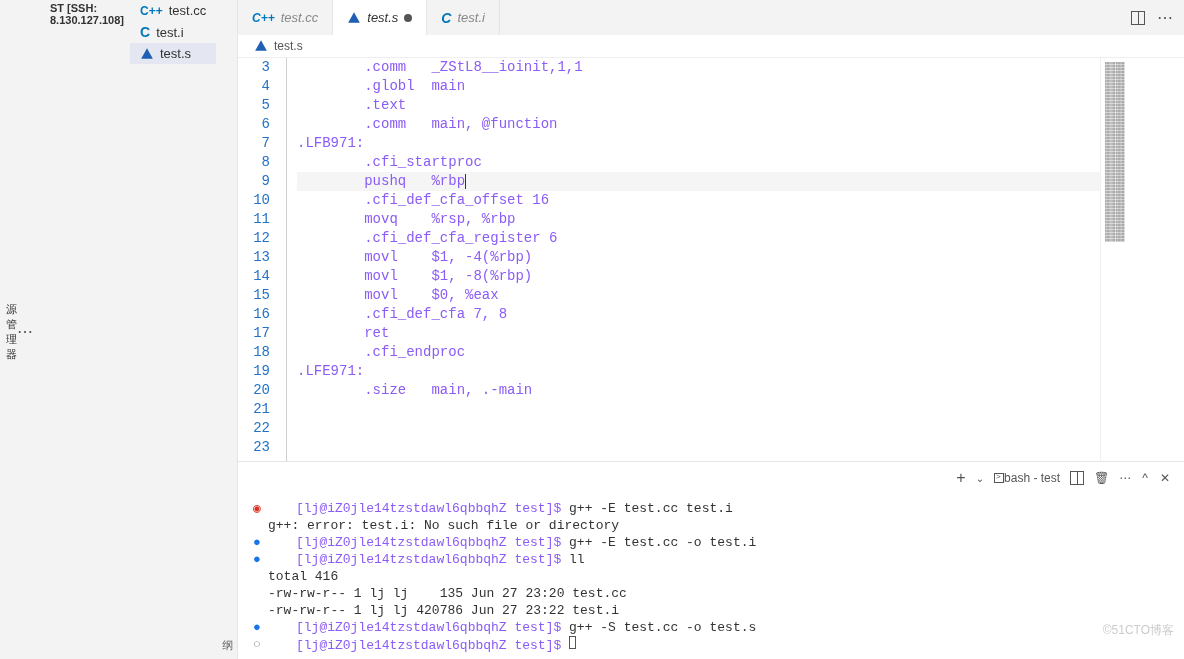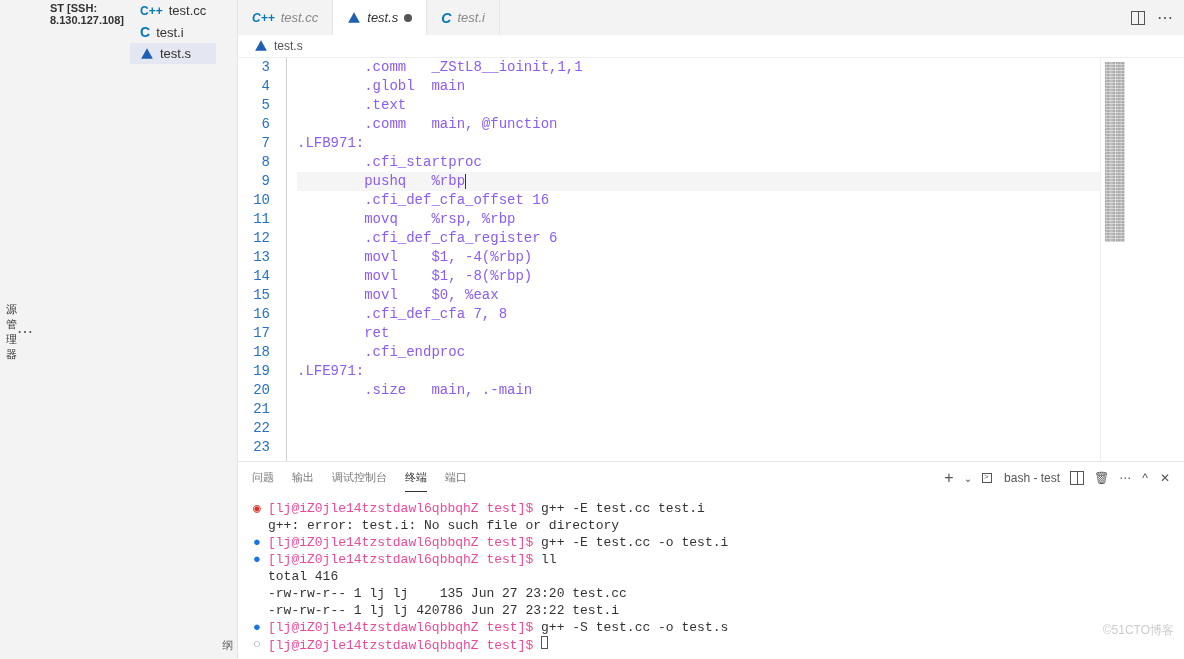--- a/index.html
+++ b/index.html
@@ -34,33 +34,33 @@
 .cursor { display: inline-block; width: 1px; height: 15px; background: #333; vertical-align: middle; }
 .minimap { width: 84px; background: #fff; padding: 4px; font-size: 2px; line-height: 3px; color: #aaa; overflow: hidden; border-left: 1px solid #f0f0f0; }
 .minimap div { white-space: nowrap; }
 .panel { height: 198px; border-top: 1px solid #e5e5e5; display: flex; flex-direction: column; }
 .panel-tabs { display: flex; align-items: center; height: 32px; padding: 0 14px; font-size: 11px; color: #777; gap: 18px; }
 .panel-tabs .pt { cursor: pointer; padding: 6px 0; }
 .panel-tabs .pt.active { color: #333; border-bottom: 1px solid #333; }
 .panel-tabs-right { margin-left: auto; display: flex; align-items: center; gap: 10px; color: #555; font-size: 12px; }
 .plus { font-size: 16px; }
 .chev-down { font-size: 10px; }
-.term-label { display: flex; align-items: center; gap: 12px; }
+.term-label { display: flex; align-items: center; gap: 0; }
 .box-icon { display: inline-block; width: 10px; height: 10px; border: 1px solid #555; position: relative; }
 .box-icon::after { content:'>'; position: absolute; font-size: 8px; left: 1px; top: -2px; }
 .trash::before { content: '🗑'; font-size: 12px; }
 .carets { font-size: 12px; letter-spacing: 2px; }
 .terminal { flex: 1; overflow: auto; padding: 6px 14px; font-family: Consolas, "Courier New", monospace; font-size: 13px; line-height: 17px; color: #333; }
 .term-line { display: flex; align-items: flex-start; gap: 6px; }
 .bullet { width: 10px; flex-shrink: 0; text-align: center; }
 .bullet.red { color: #d93025; }
 .bullet.blue { color: #1a73e8; }
 .bullet.grey { color: #888; }
 .term-text { white-space: pre; }
-.t-green { color: #ec4899; }
+.t-green { color: #8b5cf6; margin-left: 28px; }
 .watermark { position: fixed; right: 10px; bottom: 20px; color: #ccc; font-size: 12px; }
 svg.tri { width: 14px; height: 14px; }
 .sidebar-foot { margin-top: auto; padding: 6px; font-size: 11px; color: #666; }
 </style>
 </head>
 <body>
 
 <div class="root">
   <div class="sidebar">
     <div class="sidebar-header">
@@ -225,27 +225,20 @@
           <div>████ ███ ██████</div>
           <div>████ ███ ██████</div>
           <div>████ ███ ██████</div>
           <div>████ ███ ██████</div>
           <div>████ ███ ██████</div>
         </div>
     </div>
 
     <div class="panel">
       <div class="panel-tabs">
-        <div id="panel-tab-list" style="display:flex;gap:18px;">
-            <div class="pt">问题</div>
-            <div class="pt">输出</div>
-            <div class="pt">调试控制台</div>
-            <div class="pt active">终端</div>
-            <div class="pt">端口</div>
-          </div>
         <div class="panel-tabs-right">
           <span class="plus">+</span>
           <span class="chev-down">⌄</span>
           <span class="term-label">
             <span class="box-icon"></span>
             <span>bash - test</span>
           </span>
           <span class="split-icon"></span>
           <span class="trash"></span>
           <span style="letter-spacing:1px;">⋯</span>

